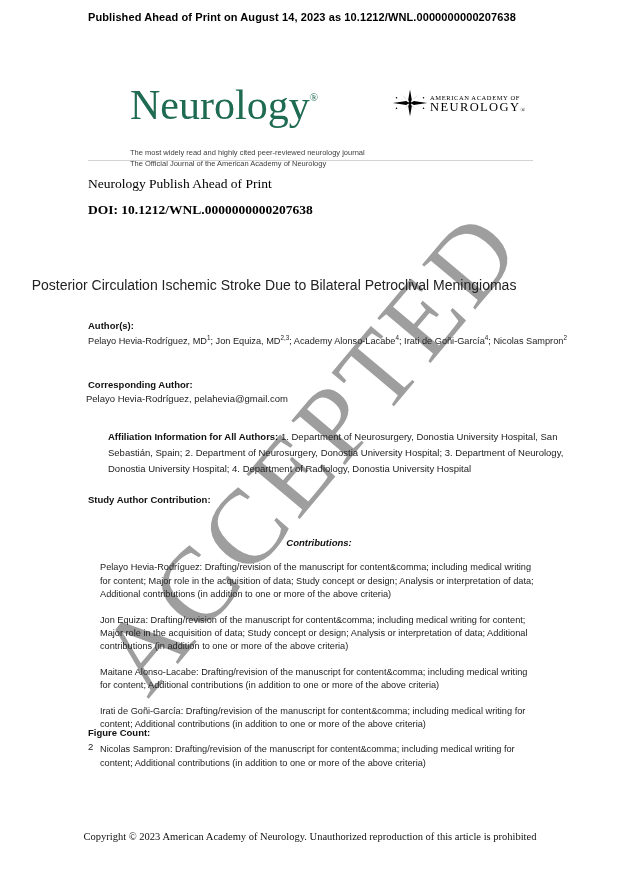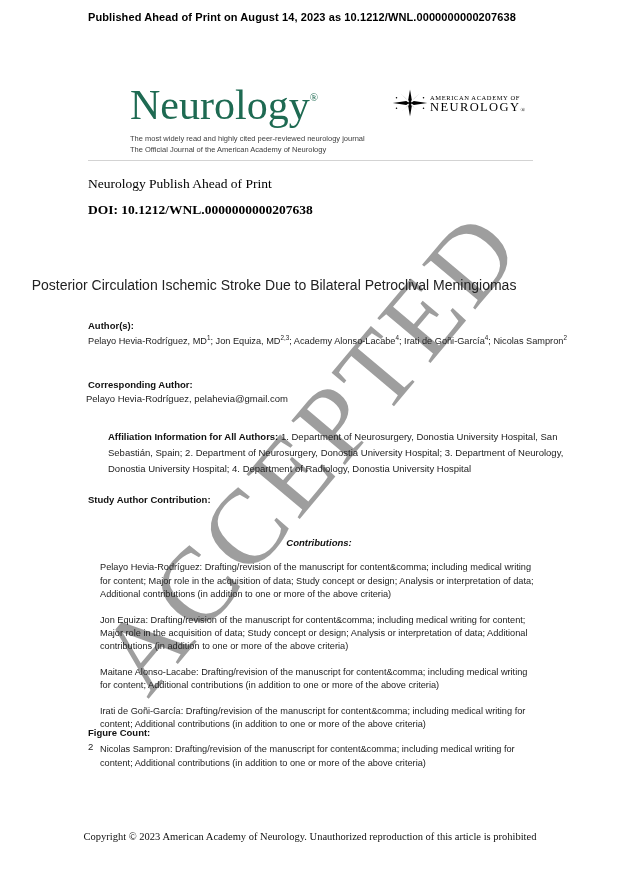--- a/index.html
+++ b/index.html
@@ -7,21 +7,21 @@
     width:620px;height:877px;background:#ffffff;position:relative;
     overflow:hidden;font-family:"Liberation Sans",sans-serif;color:#1a1a1a;
   }
   .abs{position:absolute;z-index:2;}
   
   .pap-line{left:88px;top:11px;font-size:11px;font-weight:bold;color:#000;letter-spacing:.1px;}
   
   .brand{left:130px;top:84px;}
   .brand-name{font-family:"Liberation Serif",serif;font-size:42px;line-height:1;color:#1e6a52;}
   .brand-reg{font-family:"Liberation Serif",serif;font-size:11px;color:#1e6a52;vertical-align:18px;}
-  .taglines{margin-top:7px;font-size:7.5px;color:#3d3d3d;line-height:11px;}
+  .taglines{margin-top:21px;font-size:7.5px;color:#3d3d3d;line-height:11px;}
   .aan{left:392px;top:88px;display:flex;align-items:center;gap:2px;}
   .aan-text{text-align:left;color:#000;}
   .aan-line1{font-family:"Liberation Serif",serif;font-size:6.5px;letter-spacing:.6px;}
   .aan-line2{font-family:"Liberation Serif",serif;font-size:12.5px;letter-spacing:1.4px;line-height:12px;}
   .aan-reg{font-size:6px;vertical-align:-1px;}
   .rule{left:88px;top:160px;width:445px;height:1px;background:#d3d3d3;}
   
   .pub-heading{left:88px;top:176px;font-family:"Liberation Serif",serif;font-weight:normal;font-size:13.5px;color:#000;}
   .doi-line{left:88px;top:202px;font-family:"Liberation Serif",serif;font-weight:bold;font-size:13.5px;color:#000;}
   

